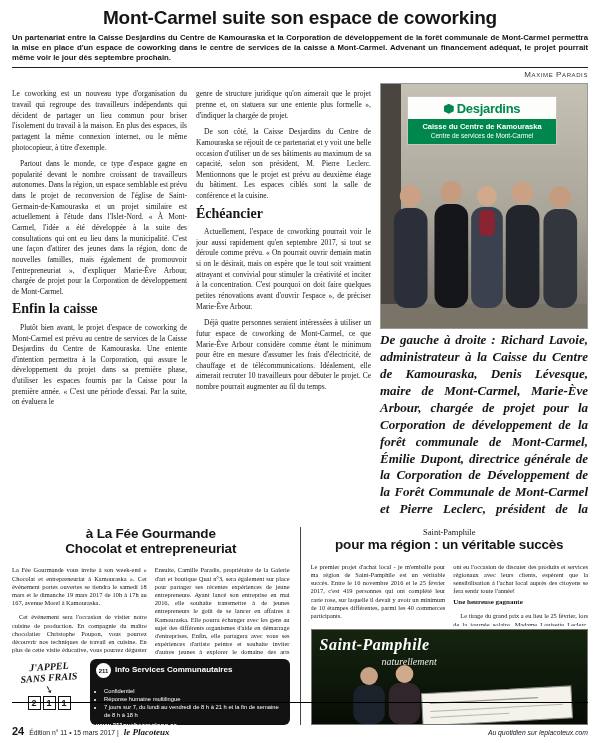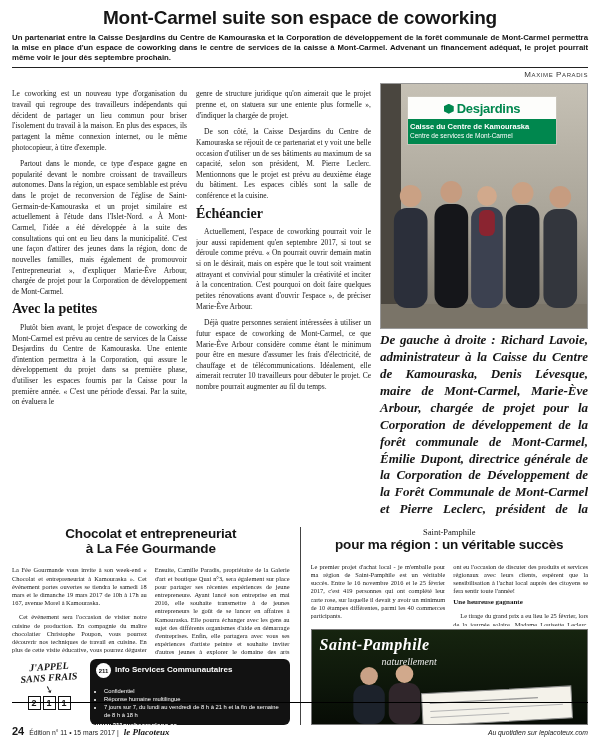--- a/index.html
+++ b/index.html
@@ -38,20 +38,21 @@
   .photo-col { width:208px; flex:none; margin:0; }
   .photo {
     position:relative; width:208px; height:246px; overflow:hidden;
     background:linear-gradient(180deg,#c6c1b5 0%,#a9a498 55%,#8d887d 78%,#767065 100%);
     border:1px solid #999;
   }
   .photo .doorway { position:absolute; left:0; top:0; width:20px; height:100%; background:#4a463f; }
   .sign {
     position:absolute; left:26px; top:12px; width:150px;
     background:#fdfdfb; border:1px solid #c9c5ba; padding:4px 5px 0;
+    text-align:center;
   }
   .dj-row { display:flex; align-items:center; justify-content:center; gap:3px; margin-bottom:3px; }
   .dj-logo {
     width:10px; height:10px; background:#00874E; display:inline-block;
     clip-path:polygon(50% 0,100% 25%,100% 75%,50% 100%,0 75%,0 25%);
   }
   .dj-word { font-family:"Liberation Sans", sans-serif; font-weight:bold; font-size:13px; color:#00874E; letter-spacing:-0.3px; }
   .sign-green {
     background:#00874E; color:#fff; margin:0 -5px; padding:3px 2px 4px;
     font-family:"Liberation Sans", sans-serif; line-height:1.25;
@@ -141,21 +142,21 @@
   <h1 class="main-headline">Mont-Carmel suite son espace de coworking</h1>
   <p class="lede">Un partenariat entre la Caisse Desjardins du Centre de Kamouraska et la Corporation de développement de la forêt communale de Mont-Carmel permettra la mise en place d'un espace de coworking dans le centre de services de la caisse à Mont-Carmel. Advenant un financement adéquat, le projet pourrait même voir le jour dès septembre prochain.</p>
   <div class="byline-row">
     <span>Maxime Paradis</span>
   </div>
 
   <section class="top-columns">
     <div class="tcol">
       <p class="body">Le coworking est un nouveau type d'organisation du travail qui regroupe des travailleurs indépendants qui décident de partager un lieu commun pour briser l'isolement du travail à la maison. En plus des espaces, ils partagent la même connexion internet, ou le même photocopieur, à titre d'exemple.</p>
       <p class="body">Partout dans le monde, ce type d'espace gagne en popularité devant le nombre croissant de travailleurs autonomes. Dans la région, un espace semblable est prévu dans le projet de reconversion de l'église de Saint-Germain-de-Kamouraska et un projet similaire est actuellement à l'étude dans l'Islet-Nord. « À Mont-Carmel, l'idée a été développée à la suite des consultations qui ont eu lieu dans la municipalité. C'est une façon d'attirer des jeunes dans la région, donc de nouvelles familles, mais également de promouvoir l'entrepreneuriat », d'expliquer Marie-Ève Arbour, chargée de projet pour la Corporation de développement de Mont-Carmel.</p>
-      <h3 class="subhead">Avec la petites</h3>
+      <h3 class="subhead">Enfin la caisse</h3>
       <p class="body">Plutôt bien avant, le projet d'espace de coworking de Mont-Carmel est prévu au centre de services de la Caisse Desjardins du Centre de Kamouraska. Une entente d'intention permettra à la Corporation, qui assure le développement du projet dans sa première phase, d'utiliser les espaces fournis par la Caisse pour la première année. « C'est une période d'essai. Par la suite, on évaluera le</p>
     </div>
     <div class="tcol">
       <p class="body">genre de structure juridique qu'on aimerait que le projet prenne et, on statuera sur une entente plus formelle », d'indiquer la chargée de projet.</p>
       <p class="body">De son côté, la Caisse Desjardins du Centre de Kamouraska se réjouit de ce partenariat et y voit une belle occasion d'utiliser un de ses bâtiments au maximum de sa capacité, selon son président, M. Pierre Leclerc. Mentionnons que le projet est prévu au deuxième étage du bâtiment. Les espaces ciblés sont la salle de conférence et la cuisine.</p>
       <h3 class="subhead">Échéancier</h3>
       <p class="body">Actuellement, l'espace de coworking pourrait voir le jour aussi rapidement qu'en septembre 2017, si tout se déroule comme prévu. « On pourrait ouvrir demain matin si on le désirait, mais on espère que le tout soit vraiment attrayant et convivial pour stimuler la créativité et inciter à la concentration. C'est pourquoi on doit faire quelques petites rénovations avant d'ouvrir l'espace », de préciser Marie-Ève Arbour.</p>
       <p class="body">Déjà quatre personnes seraient intéressées à utiliser un futur espace de coworking de Mont-Carmel, ce que Marie-Ève Arbour considère comme étant le minimum pour être en mesure d'assumer les frais d'électricité, de chauffage et de télécommunications. Idéalement, elle aimerait recruter 10 travailleurs pour débuter le projet. Ce nombre pourrait augmenter au fil du temps.</p>
     </div>
 
@@ -190,22 +191,22 @@
         </svg>
       </div>
       <figcaption class="photo-caption">De gauche à droite : Richard Lavoie, administrateur à la Caisse du Centre de Kamouraska, Denis Lévesque, maire de Mont-Carmel, Marie-Ève Arbour, chargée de projet pour la Corporation de développement de la forêt communale de Mont-Carmel, Émilie Dupont, directrice générale de la Corporation de Développement de la Forêt Communale de Mont-Carmel et Pierre Leclerc, président de la Caisse du Centre de Kamouraska.</figcaption>
     </figure>
   </section>
 
   <section class="bottom">
 
     <article class="b-article">
       <h2 class="b-head">
+        <span style="display:block">à La Fée Gourmande</span>
         <span style="display:block">Chocolat et entrepreneuriat</span>
-        <span style="display:block">à La Fée Gourmande</span>
       </h2>
       <div class="bcols">
         <div class="bcol">
           <p class="body">La Fée Gourmande vous invite à son week-end « Chocolat et entrepreneuriat à Kamouraska ». Cet événement portes ouvertes se tiendra le samedi 18 mars et le dimanche 19 mars 2017 de 10h à 17h au 167, avenue Morel à Kamouraska.</p>
           <p class="body">Cet événement sera l'occasion de visiter notre cuisine de production. En compagnie du maître chocolatier Christophe Poupon, vous pourrez découvrir nos techniques de travail en cuisine. En plus de cette visite éducative, vous pourrez déguster gratuitement toutes sortes de produits chocolatés.</p>
 
         </div>
         <div class="bcol">
           <p class="body">Ensuite, Camille Paradis, propriétaire de la Galerie d'art et boutique Quai n°3, sera également sur place pour partager ses récentes expériences de jeune entrepreneure. Ayant lancé son entreprise en mai 2016, elle souhaite transmettre à de jeunes entrepreneurs le goût de se lancer en affaires à Kamouraska. Elle pourra échanger avec les gens au sujet des différents organismes d'aide en démarrage d'entreprises. Enfin, elle partagera avec vous ses expériences d'artiste peintre et souhaite inviter d'autres jeunes à explorer le domaine des arts comme orientation de carrière.</p>
 

